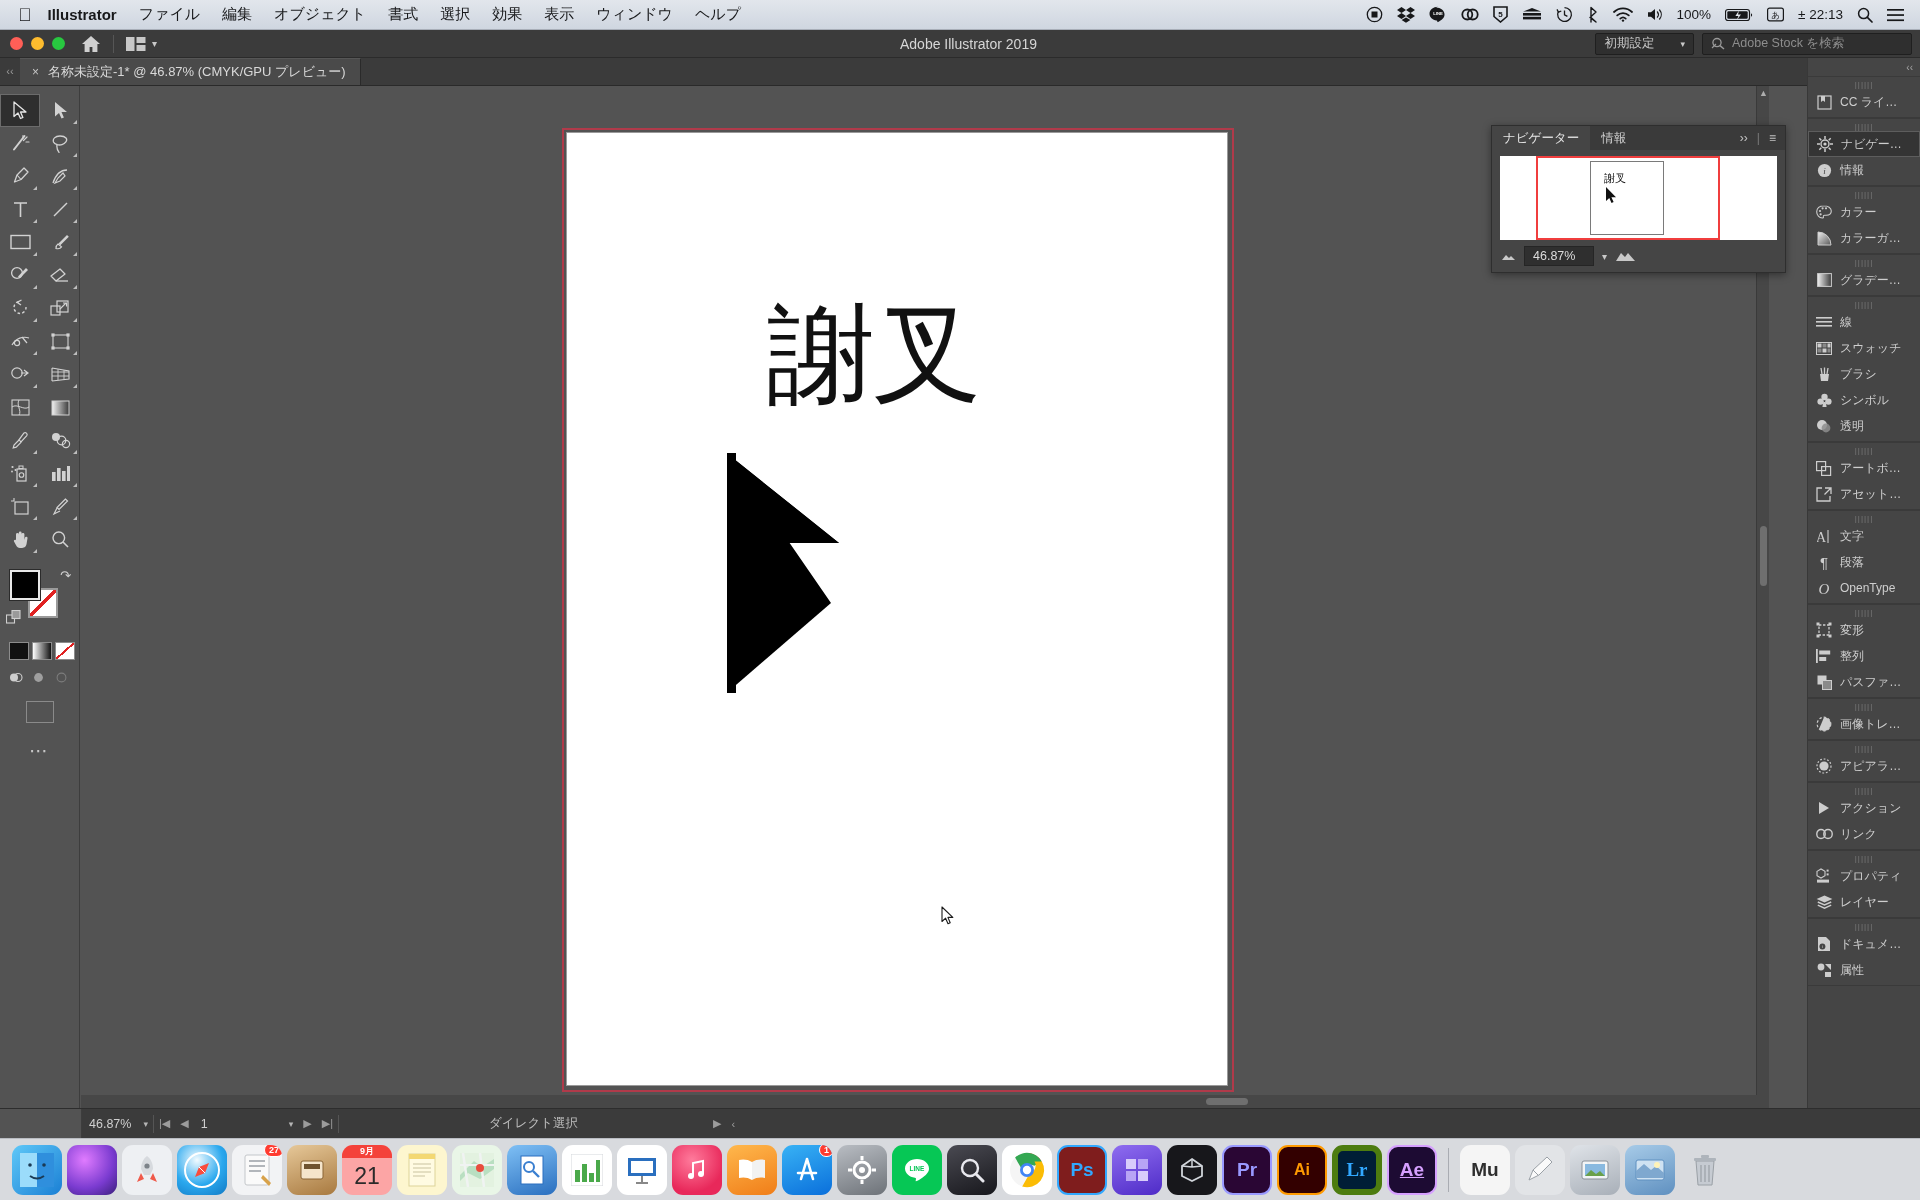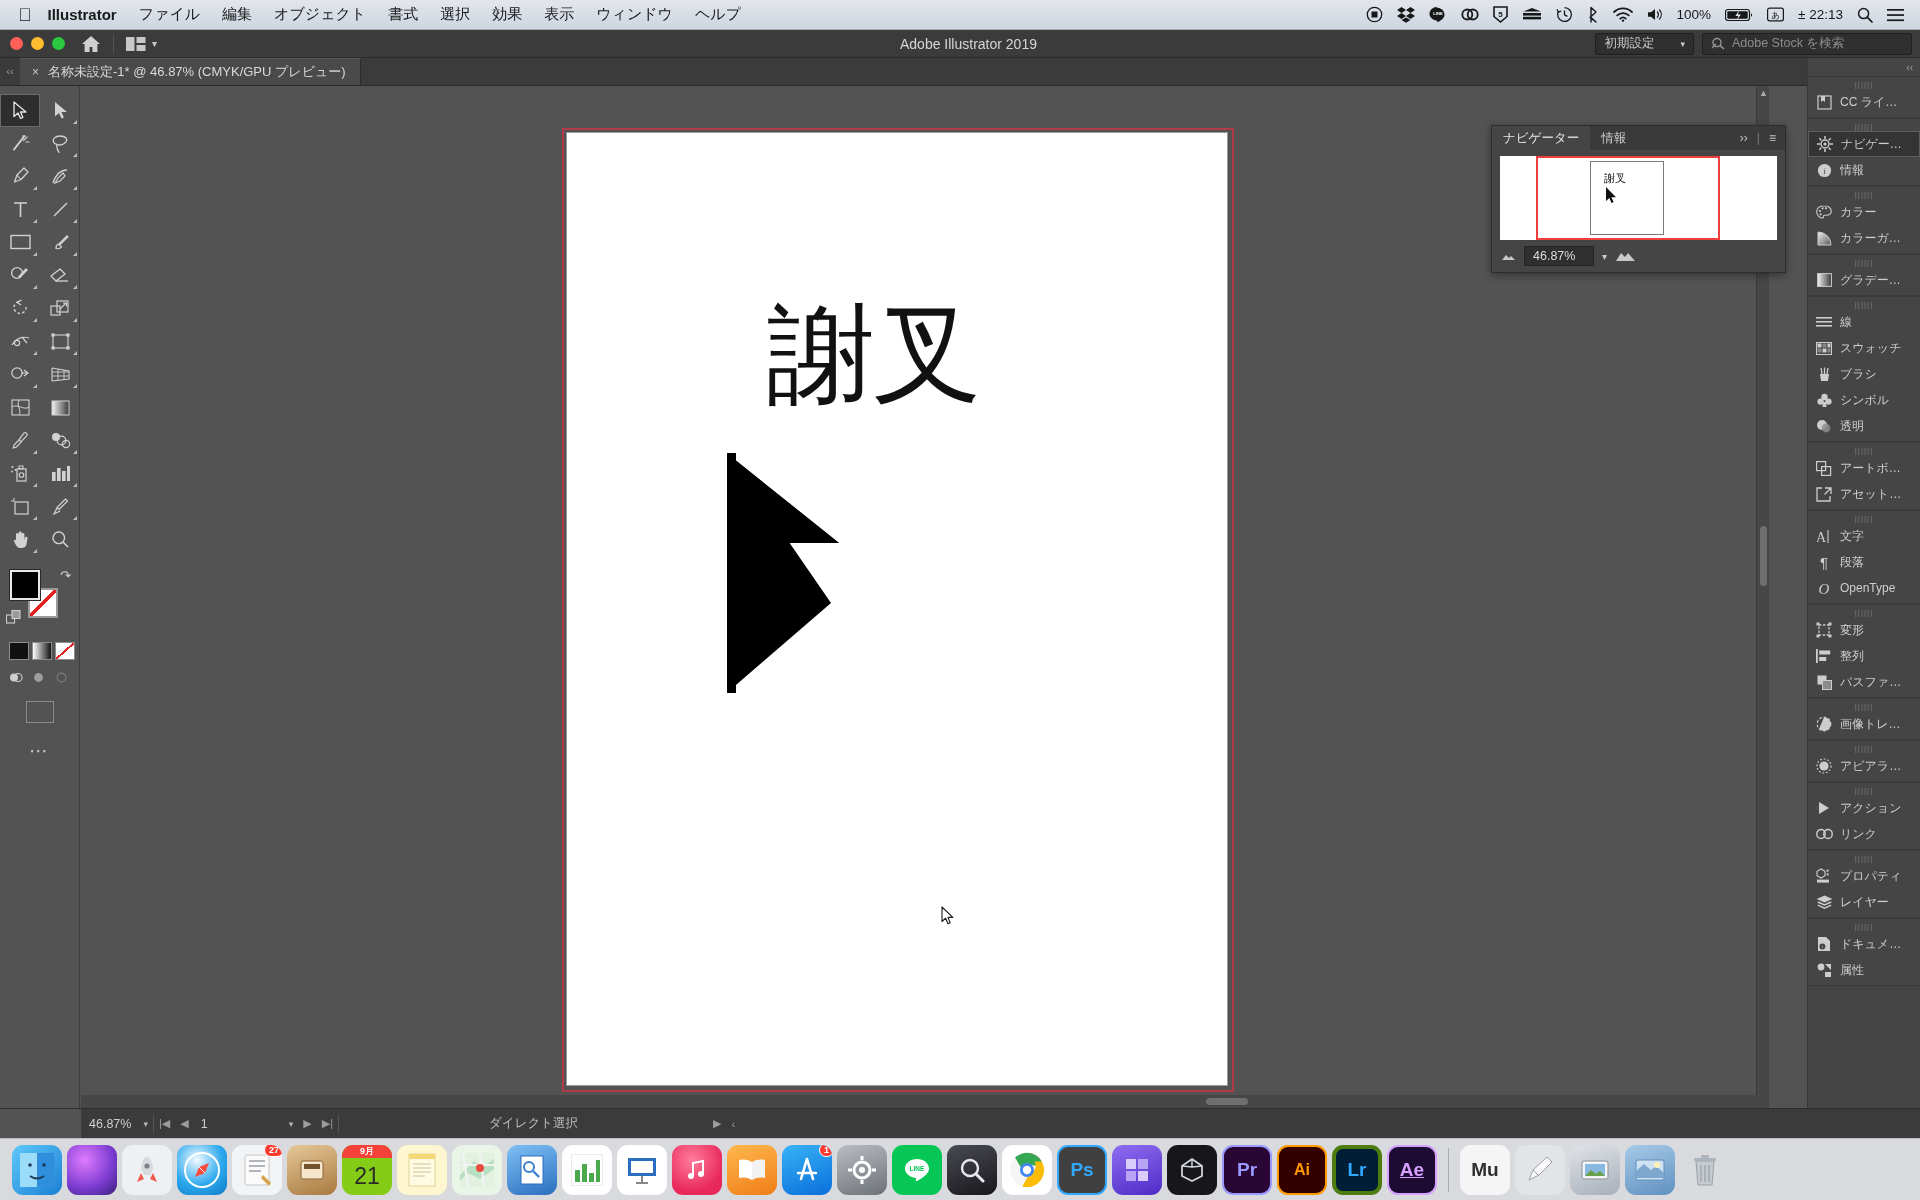--- a/index.html
+++ b/index.html
@@ -1118,21 +1118,21 @@
         <path d="M22 22 30 30l-2 3-8-8z" fill="#d8a24a"></path>
       </svg>
     <span class="badge">27</span>
   </div>
   <div class="dapp" style="background:linear-gradient(160deg,#e6c899,#a8793f);">
     <svg width="28" height="28" viewBox="0 0 28 28">
         <rect x="3" y="5" width="22" height="18" rx="2" fill="#f5e5cb" stroke="#8a6535"></rect>
         <rect x="6" y="8" width="16" height="5" fill="#6f5330"></rect>
       </svg>
   </div>
-  <div class="dapp" style="background:#84cc16;flex-direction:column;">
+  <div class="dapp" style="background:#fca5a5;flex-direction:column;">
     <div style="width:100%;background:#f4423a;color:#fff;font-size:9px;text-align:center;line-height:13px;">9月</div>
     <div style="flex:1;display:flex;align-items:center;justify-content:center;color:#2a2a2a;font-size:23px;font-weight:normal;">21</div>
   </div>
   <div class="dapp" style="background:#fdf6cf;">
     <svg width="32" height="34" viewBox="0 0 32 34">
         <rect x="3" y="1" width="26" height="32" fill="#fffbe2" stroke="#ddd39a"></rect>
         <rect x="3" y="1" width="26" height="5" fill="#f3d873"></rect>
         <path d="M7 11h18M7 15h18M7 19h18M7 23h12" stroke="#c9c3a0" stroke-width="1.2"></path>
       </svg>
   </div>
@@ -1211,21 +1211,21 @@
   <div class="dapp" style="background:#fff;">
     <svg width="36" height="36" viewBox="0 0 36 36">
         <circle cx="18" cy="18" r="17" fill="#f5f5f5"></circle>
         <path d="M18 1a17 17 0 0 1 14.7 8.5H18a8.5 8.5 0 0 0-7.4 4.3z" fill="#ea4335"></path>
         <path d="M3.3 9.5a17 17 0 0 0 9.9 25l7.3-12.7A8.5 8.5 0 0 1 10.6 13.8z" fill="#34a853" transform="rotate(120 18 18)"></path>
         <path d="M32.7 9.5A17 17 0 0 1 13.2 34.5l7.3-12.7A8.5 8.5 0 0 0 25.5 9.5z" fill="#fbbc05"></path>
         <circle cx="18" cy="18" r="7" fill="#4285f4"></circle>
         <circle cx="18" cy="18" r="4.2" fill="#fff"></circle>
       </svg>
   </div>
-  <div class="dapp" style="background:#404040;border:2px solid #31a8ff;">
+  <div class="dapp" style="background:#7f1d1d;border:2px solid #31a8ff;">
     <span style="color:#31a8ff;font-size:19px;">Ps</span>
   </div>
   <div class="dapp" style="background:linear-gradient(160deg,#8f6df0,#4e2bc7);">
     <svg width="28" height="28" viewBox="0 0 28 28">
         <rect x="3" y="3" width="10" height="10" fill="#d8ccfb"></rect>
         <rect x="15" y="3" width="10" height="10" fill="#b8a4f5"></rect>
         <rect x="3" y="15" width="10" height="10" fill="#b8a4f5"></rect>
         <rect x="15" y="15" width="10" height="10" fill="#d8ccfb"></rect>
       </svg>
   </div>
@@ -1234,21 +1234,21 @@
         <path d="M15 2 25 9v10L15 24 5 19V9z" fill="none" stroke="#d0d4da" stroke-width="1.8"></path>
         <path d="M15 2v8M15 10 5 9M15 10l10-1" stroke="#d0d4da" stroke-width="1.5"></path>
       </svg>
   </div>
   <div class="dapp" style="background:#2a0634;border:2px solid #9999ff;">
     <span style="color:#9999ff;font-size:19px;">Pr</span>
   </div>
   <div class="dapp" style="background:#330000;border:2px solid #ff9a00;">
     <span style="color:#ff9a00;font-size:16px;">Ai</span>
   </div>
-  <div class="dapp" style="background:#001e36;border:4px solid #4d7c0f;">
+  <div class="dapp" style="background:#001e36;border:6px solid #4d7c0f;font-family:Liberation Serif, serif;">
     <span style="color:#31a8ff;font-size:19px;">Lr</span>
   </div>
   <div class="dapp" style="background:#1d0b33;border:2px solid #d6a0ff;">
     <span style="color:#d6a0ff;font-size:19px;text-decoration:underline;">Ae</span>
   </div>
   <div class="dock-sep"></div>
   <div class="dapp" style="background:#f5f5f5;">
     <span style="color:#2e2e2e;font-size:19px;">Mu</span>
   </div>
   <div class="dapp" style="background:#e2e4e7;">

